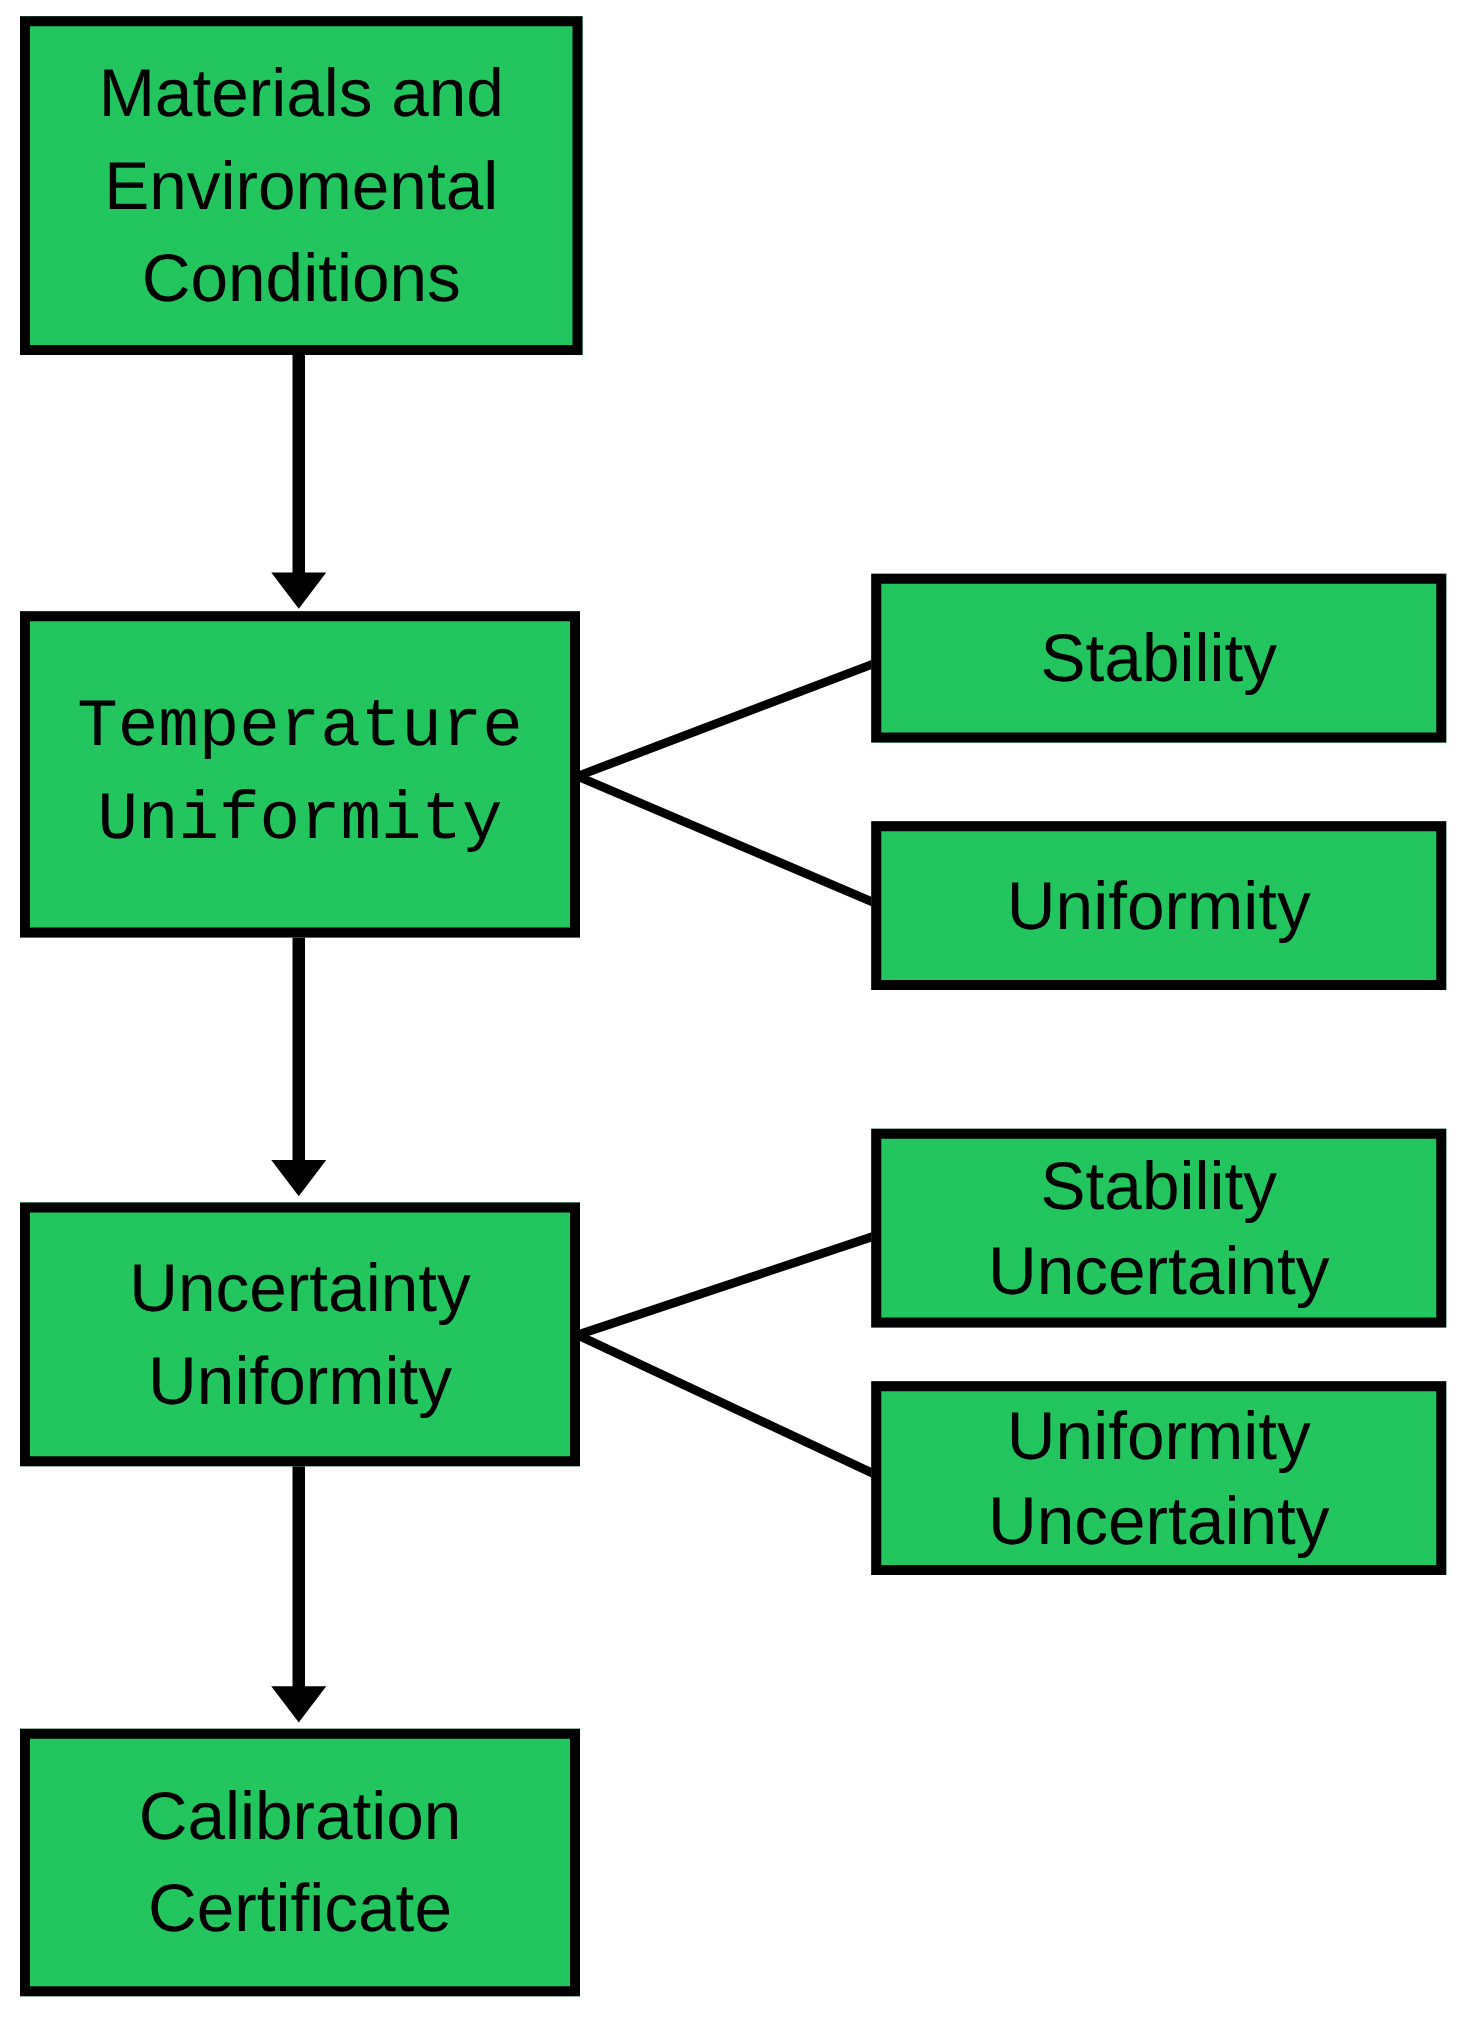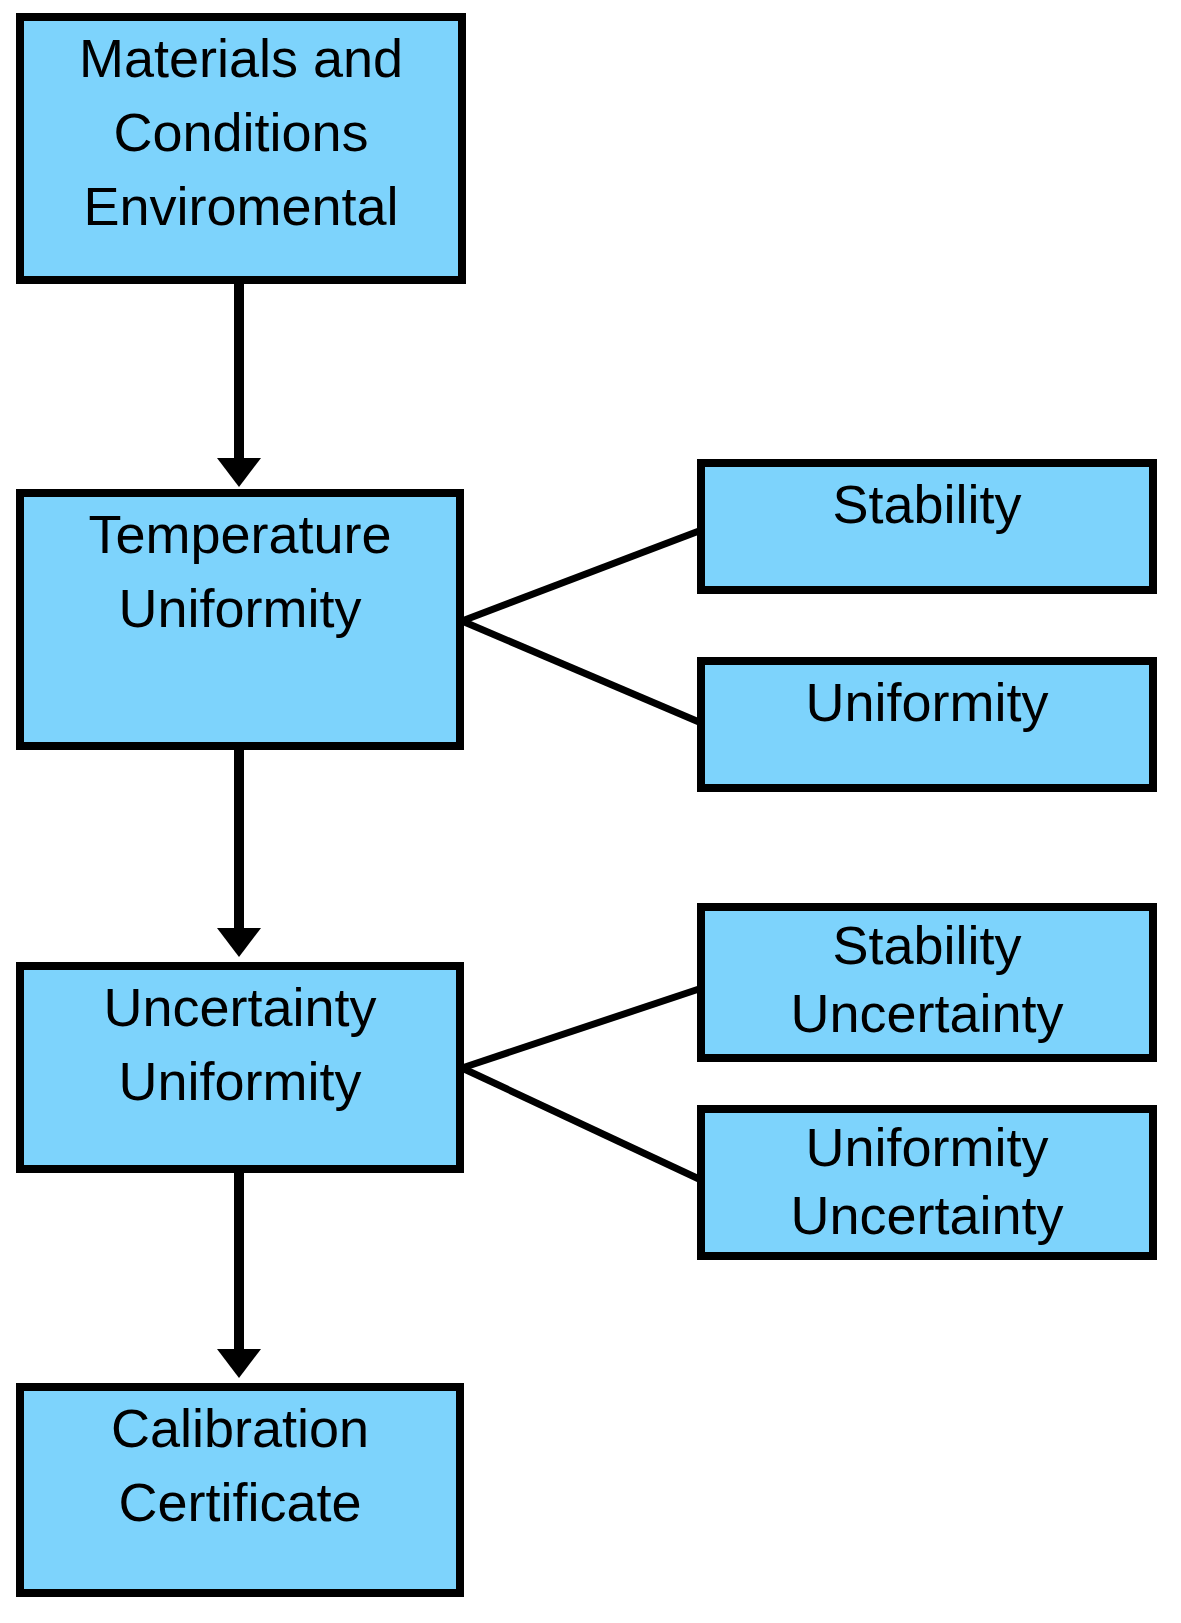--- a/index.html
+++ b/index.html
@@ -20,40 +20,40 @@
     left: 0;
     top: 0;
     width: 1181px;
     height: 1623px;
     display: block;
   }
   .node {
     position: absolute;
     box-sizing: border-box;
     border: 8px solid #000000;
-    background: #7dd3fc;
+    background: #22c55e;
     display: flex;
     flex-direction: column;
     align-items: center;
-    justify-content: flex-start;
+    justify-content: center;
     text-align: center;
     color: #000000;
     font-size: 54px;
     line-height: 74px;
   }
   .node.compact {
     line-height: 68px;
   }
   .node span {
     display: block;
     white-space: nowrap;
   }
   
   #node-materials              { left: 16px;  top: 13px;   width: 450px; height: 271px; }
-  #node-survey                 { left: 16px;  top: 489px;  width: 448px; height: 261px; }
+  #node-survey                 { left: 16px;  top: 489px;  width: 448px; height: 261px; font-family: Liberation Mono, monospace; }
   #node-uncertainty            { left: 16px;  top: 962px;  width: 448px; height: 211px; }
   #node-certificate            { left: 16px;  top: 1383px; width: 448px; height: 214px; }
   #node-stability              { left: 697px; top: 459px;  width: 460px; height: 135px; }
   #node-uniformity             { left: 697px; top: 657px;  width: 460px; height: 135px; }
   #node-stability-uncertainty  { left: 697px; top: 903px;  width: 460px; height: 159px; }
   #node-uniformity-uncertainty { left: 697px; top: 1105px; width: 460px; height: 155px; }
 </style>
 </head>
 <body>
 
@@ -77,22 +77,22 @@
     </g>
 
     <line x1="462" y1="621" x2="699" y2="531" stroke="#000000" stroke-width="7"></line>
     <line x1="462" y1="621" x2="699" y2="722" stroke="#000000" stroke-width="7"></line>
     <line x1="462" y1="1068" x2="699" y2="989" stroke="#000000" stroke-width="7"></line>
     <line x1="462" y1="1068" x2="699" y2="1179" stroke="#000000" stroke-width="7"></line>
   </svg>
 
   <div class="node" id="node-materials">
     <span>Materials and</span>
+    <span>Enviromental</span>
     <span>Conditions</span>
-    <span>Enviromental</span>
   </div>
 
   <div class="node" id="node-survey">
     <span>Temperature</span>
     <span>Uniformity</span>
   </div>
 
   <div class="node" id="node-stability">
     <span>Stability</span>
   </div>

